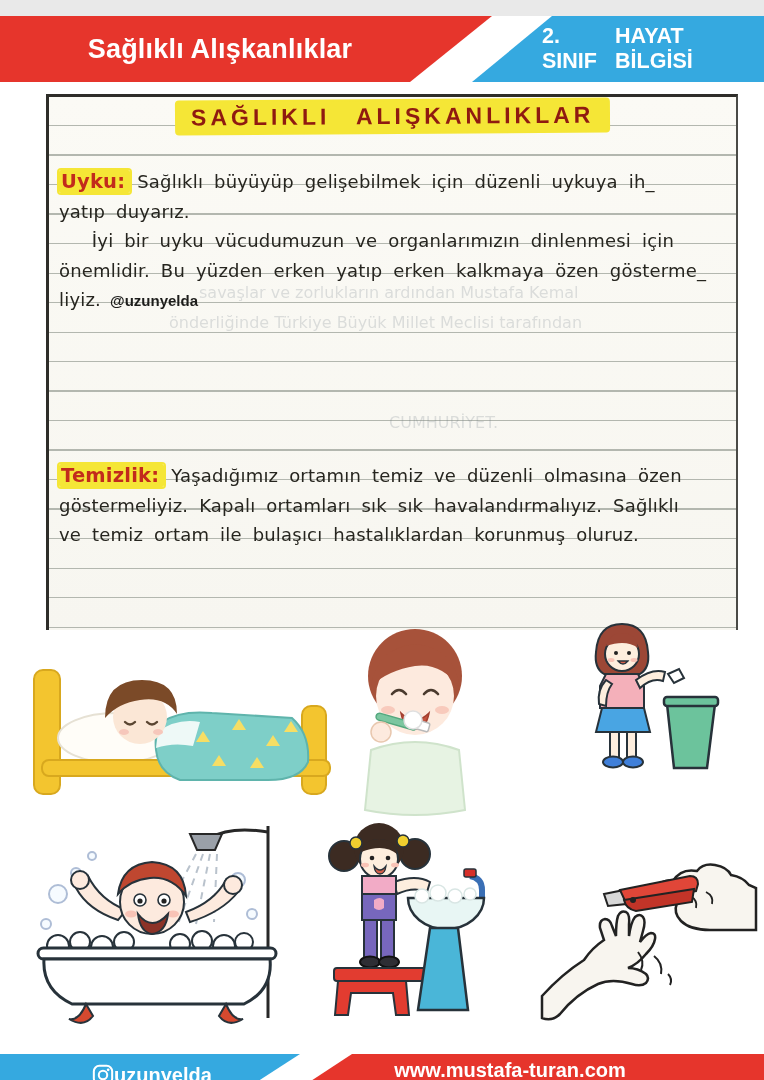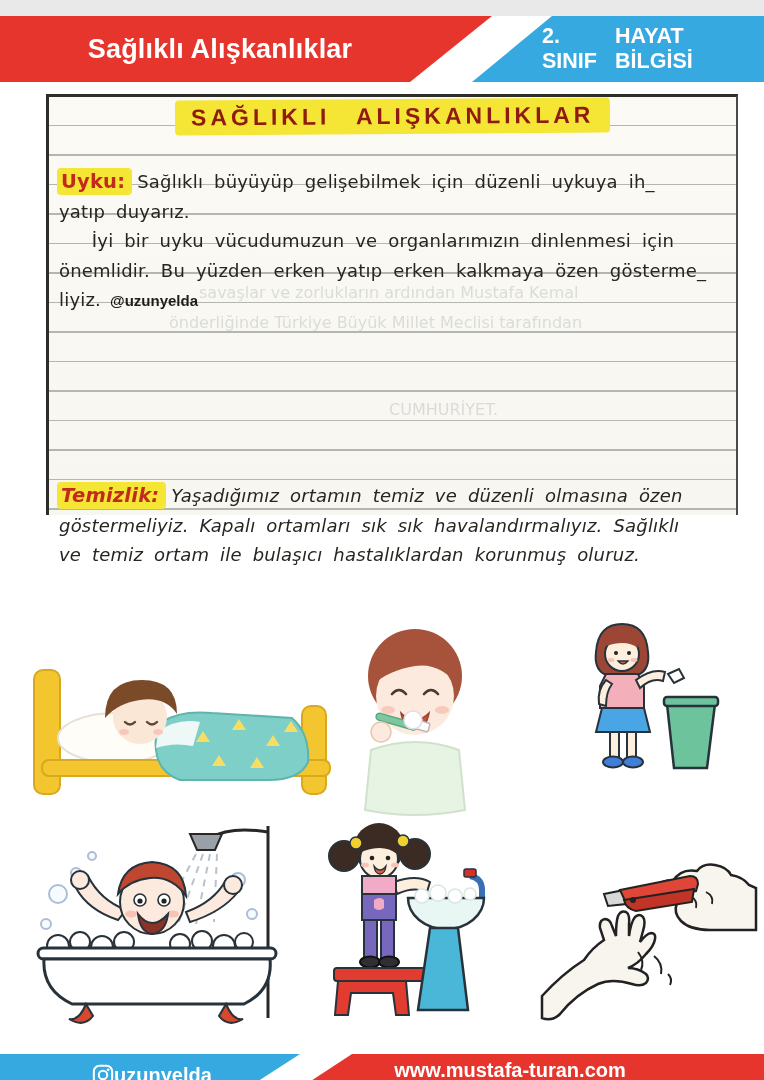--- a/index.html
+++ b/index.html
@@ -25,21 +25,21 @@
   .ftr-blue{position:absolute;inset:0;background:#35a9e0;
             clip-path:polygon(0 0,300px 0,235px 100%,0 100%);}
   .ftr-red{position:absolute;inset:0;background:#e6352c;
             clip-path:polygon(352px 0,100% 0,100% 100%,288px 100%);}
   .ftr-handle{position:absolute;left:92px;top:0;height:42px;display:flex;align-items:center;
               color:#fff;font-weight:bold;font-size:20px;}
   .ftr-site{position:absolute;left:360px;width:300px;top:0;height:32px;display:flex;
             align-items:center;justify-content:center;color:#fff;font-weight:bold;font-size:20px;}
 
   
-  .paper{left:46px;top:78px;width:692px;height:421px;background:
+  .paper{left:46px;top:78px;width:692px;height:536px;background:
          repeating-linear-gradient(to bottom, rgba(0,0,0,0) 0 28px, #b3b7af 28px 29.5px),
          linear-gradient(#fbfaf5,#f7f6f0);
          border-left:3px solid #2e2d29;border-top:3px solid #2e2d29;border-right:2px solid #4a4a46;}
   .hand{font-family:"DejaVu Sans", sans-serif;color:#26251f;font-size:18px;
         letter-spacing:.2px;word-spacing:5px;line-height:29.5px;white-space:nowrap;}
   .p-title{top:4px;left:0;right:0;text-align:center;}
   .hl{background:#f5e636;box-shadow:0 0 0 2px #f5e636;border-radius:2px;}
   .title-word{display:inline-block;transform:rotate(-.4deg);color:#8f1a10;font-weight:bold;
               font-size:23px;letter-spacing:4px;word-spacing:16px;padding:2px 14px;}
   .heading{color:#c22b1c;font-weight:bold;font-size:19.5px;padding:0 5px 0 2px;margin-right:7px;}
@@ -67,36 +67,36 @@
   </div>
 
   <div class="abs paper">
 
     <div class="abs p-title">
       <span class="hl title-word">SAĞLIKLI ALIŞKANLIKLAR</span>
     </div>
 
     <div class="abs ghost" style="top:186px;left:150px;">savaşlar ve zorlukların ardından Mustafa Kemal</div>
     <div class="abs ghost" style="top:216px;left:120px;">önderliğinde Türkiye Büyük Millet Meclisi tarafından</div>
-    <div class="abs ghost" style="top:303px;left:340px;text-align:center;">CUMHURİYET.</div>
+    <div class="abs ghost" style="top:316px;left:340px;text-align:center;">CUMHURİYET.</div>
 
     <div class="abs sec" style="top:70px;">
       <div class="hand">
         <span class="hl heading">Uyku:</span><span>Sağlıklı büyüyüp gelişebilmek için düzenli uykuya ih_</span>
       </div>
       <div class="hand">yatıp duyarız.</div>
       <div class="hand">&nbsp;&nbsp;&nbsp;İyi bir uyku vücudumuzun ve organlarımızın dinlenmesi için</div>
       <div class="hand">önemlidir. Bu yüzden erken yatıp erken kalkmaya özen gösterme_</div>
       <div class="hand">
         <span>liyiz.</span><span class="credit">@uzunyelda</span>
       </div>
     </div>
 
 
-    <div class="abs sec" style="top:384px;font-style:italic;">
+    <div class="abs sec" style="top:364px;">
       <div class="hand">
         <span class="hl heading">Temizlik:</span><span>Yaşadığımız ortamın temiz ve düzenli olmasına özen</span>
       </div>
       <div class="hand">göstermeliyiz. Kapalı ortamları sık sık havalandırmalıyız. Sağlıklı</div>
       <div class="hand">ve temiz ortam ile bulaşıcı hastalıklardan korunmuş oluruz.</div>
     </div>
   </div>
 
   <svg class="abs illus" style="left:28px;top:598px;" width="312" height="188" viewBox="0 0 312 188">
     <rect x="6" y="56" width="26" height="124" rx="9" fill="#f3c52f" stroke="#d8a81e" stroke-width="2"></rect>

